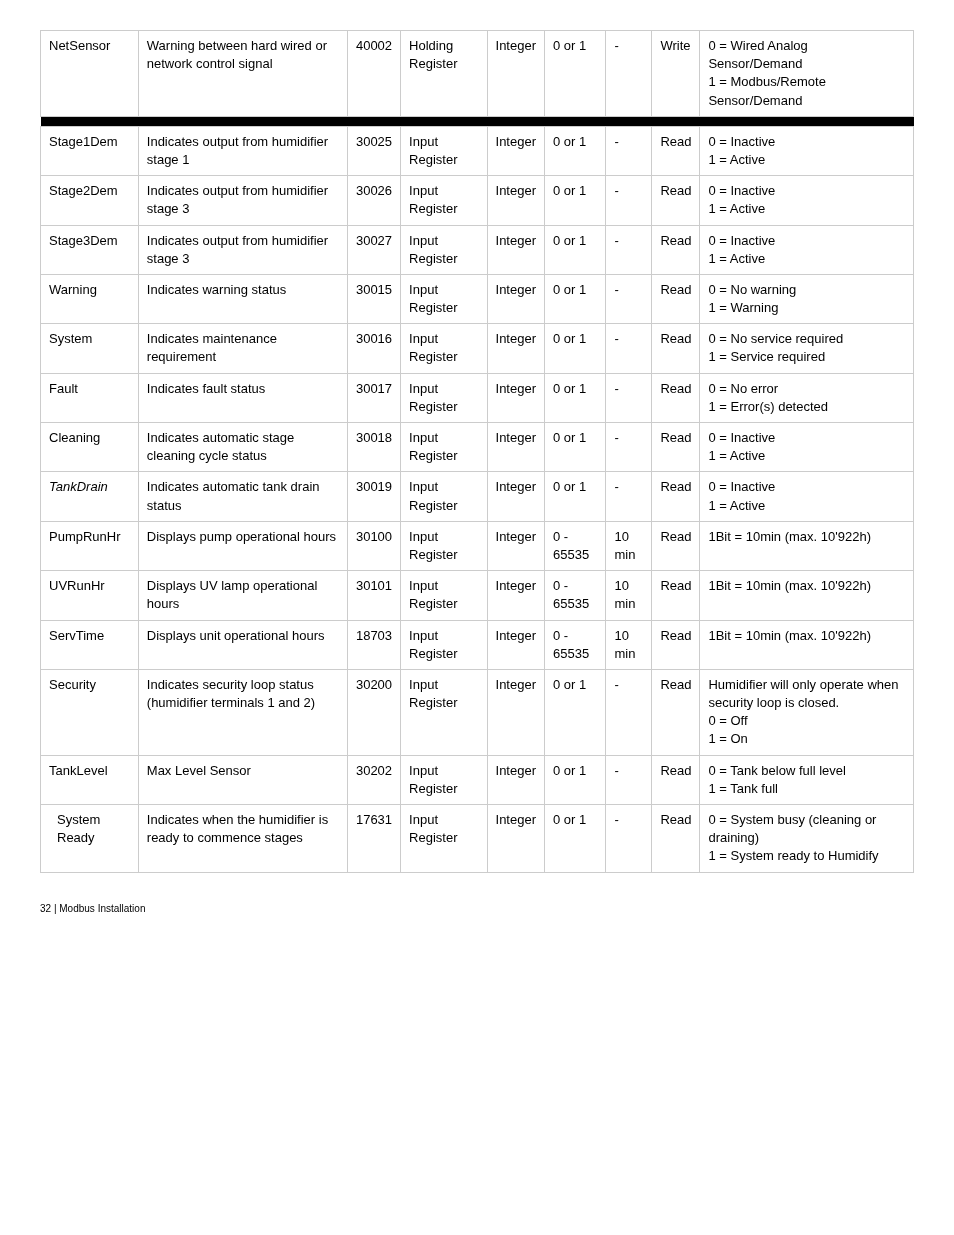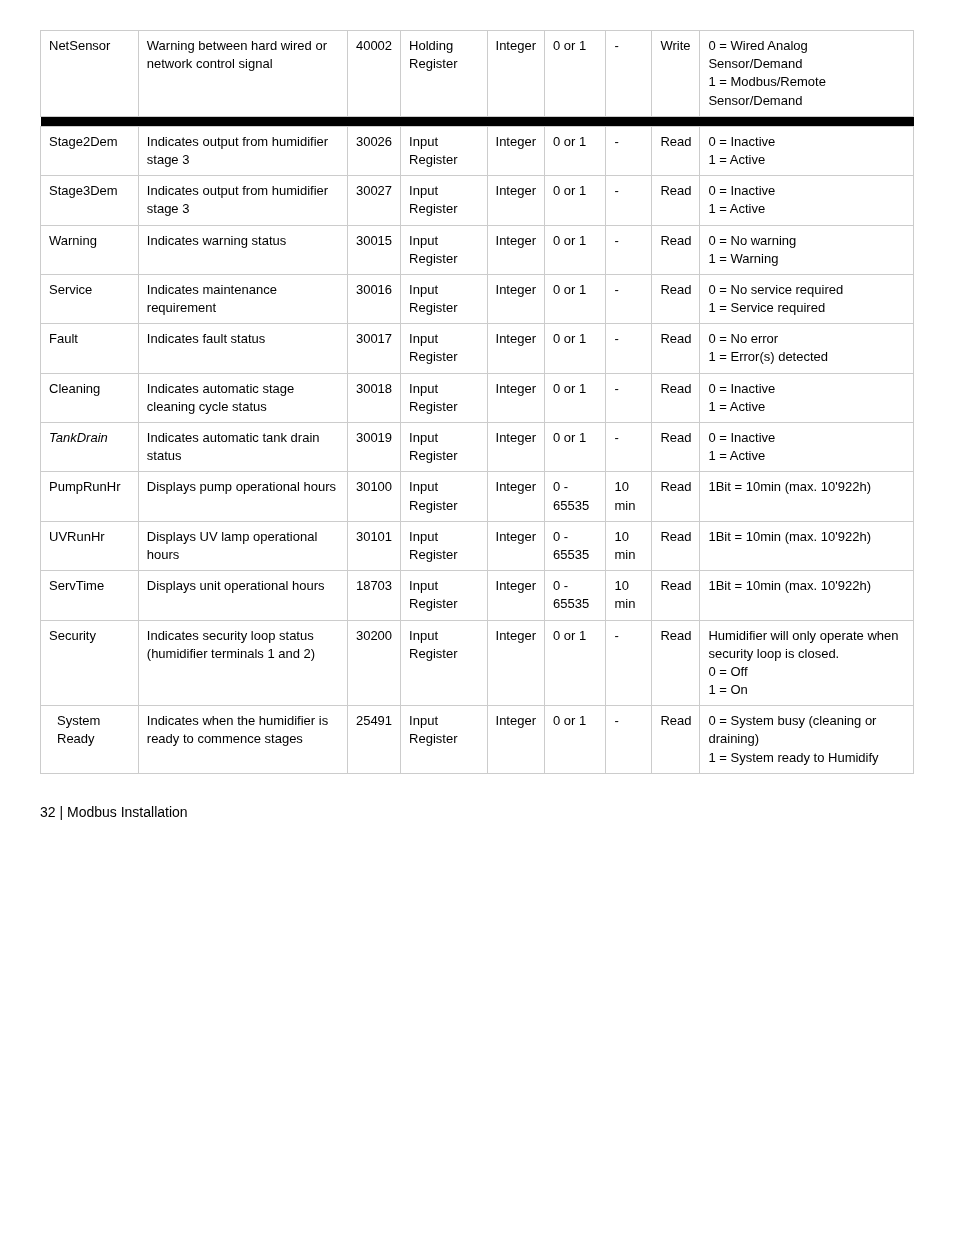--- a/index.html
+++ b/index.html
@@ -21,21 +21,21 @@
       vertical-align: top;
       line-height: 1.4;
     }
     .divider-row td {
       background: #000;
       height: 10px;
       border: none;
       padding: 0;
     }
     .footer {
-      font-size: 14px;
+      font-size: 10px;
       font-weight: bold;
       margin-top: 10px;
     }
     .footer span {
       font-weight: normal;
     }
   </style>
 </head>
 <body>
 
@@ -50,20 +50,32 @@
         <td style="white-space: pre-line;">0 or 1</td>
         <td style="white-space: pre-line;">-</td>
         <td style="white-space: pre-line;">Write</td>
         <td style="white-space: pre-line;">0 = Wired Analog Sensor/Demand
 1 = Modbus/Remote Sensor/Demand</td>
       </tr>
       <tr class="divider-row">
         <td colspan="9"></td>
       </tr>
       <tr>
+        <td style="white-space: pre-line;">Stage1Dem</td>
+        <td style="white-space: pre-line;">Indicates output from humidifier stage 1</td>
+        <td style="white-space: pre-line;">30025</td>
+        <td style="white-space: pre-line;">Input Register</td>
+        <td style="white-space: pre-line;">Integer</td>
+        <td style="white-space: pre-line;">0 or 1</td>
+        <td style="white-space: pre-line;">-</td>
+        <td style="white-space: pre-line;">Read</td>
+        <td style="white-space: pre-line;">0 = Inactive
+1 = Active</td>
+      </tr>
+      <tr>
         <td style="white-space: pre-line;">Stage2Dem</td>
         <td style="white-space: pre-line;">Indicates output from humidifier stage 3</td>
         <td style="white-space: pre-line;">30026</td>
         <td style="white-space: pre-line;">Input Register</td>
         <td style="white-space: pre-line;">Integer</td>
         <td style="white-space: pre-line;">0 or 1</td>
         <td style="white-space: pre-line;">-</td>
         <td style="white-space: pre-line;">Read</td>
         <td style="white-space: pre-line;">0 = Inactive
 1 = Active</td>
@@ -86,21 +98,21 @@
         <td style="white-space: pre-line;">30015</td>
         <td style="white-space: pre-line;">Input Register</td>
         <td style="white-space: pre-line;">Integer</td>
         <td style="white-space: pre-line;">0 or 1</td>
         <td style="white-space: pre-line;">-</td>
         <td style="white-space: pre-line;">Read</td>
         <td style="white-space: pre-line;">0 = No warning
 1 = Warning</td>
       </tr>
       <tr>
-        <td style="white-space: pre-line;">Service</td>
+        <td style="white-space: pre-line;">System</td>
         <td style="white-space: pre-line;">Indicates maintenance requirement</td>
         <td style="white-space: pre-line;">30016</td>
         <td style="white-space: pre-line;">Input Register</td>
         <td style="white-space: pre-line;">Integer</td>
         <td style="white-space: pre-line;">0 or 1</td>
         <td style="white-space: pre-line;">-</td>
         <td style="white-space: pre-line;">Read</td>
         <td style="white-space: pre-line;">0 = No service required
 1 = Service required</td>
       </tr>
@@ -180,23 +192,35 @@
         <td style="white-space: pre-line;">Input Register</td>
         <td style="white-space: pre-line;">Integer</td>
         <td style="white-space: pre-line;">0 or 1</td>
         <td style="white-space: pre-line;">-</td>
         <td style="white-space: pre-line;">Read</td>
         <td style="white-space: pre-line;">Humidifier will only operate when security loop is closed.
 0 = Off
 1 = On</td>
       </tr>
       <tr>
+        <td style="white-space: pre-line;">TankLevel</td>
+        <td style="white-space: pre-line;">Max Level Sensor</td>
+        <td style="white-space: pre-line;">30202</td>
+        <td style="white-space: pre-line;">Input Register</td>
+        <td style="white-space: pre-line;">Integer</td>
+        <td style="white-space: pre-line;">0 or 1</td>
+        <td style="white-space: pre-line;">-</td>
+        <td style="white-space: pre-line;">Read</td>
+        <td style="white-space: pre-line;">0 = Tank below full level
+1 = Tank full</td>
+      </tr>
+      <tr>
         <td style="white-space: pre-line; padding-left: 16px;">System Ready</td>
         <td style="white-space: pre-line;">Indicates when the humidifier is ready to commence stages</td>
-        <td style="white-space: pre-line;">25491</td>
+        <td style="white-space: pre-line;">17631</td>
         <td style="white-space: pre-line;">Input Register</td>
         <td style="white-space: pre-line;">Integer</td>
         <td style="white-space: pre-line;">0 or 1</td>
         <td style="white-space: pre-line;">-</td>
         <td style="white-space: pre-line;">Read</td>
         <td style="white-space: pre-line;">0 = System busy (cleaning or draining)
 1 = System ready to Humidify</td>
       </tr>
     </tbody>
 </table>

